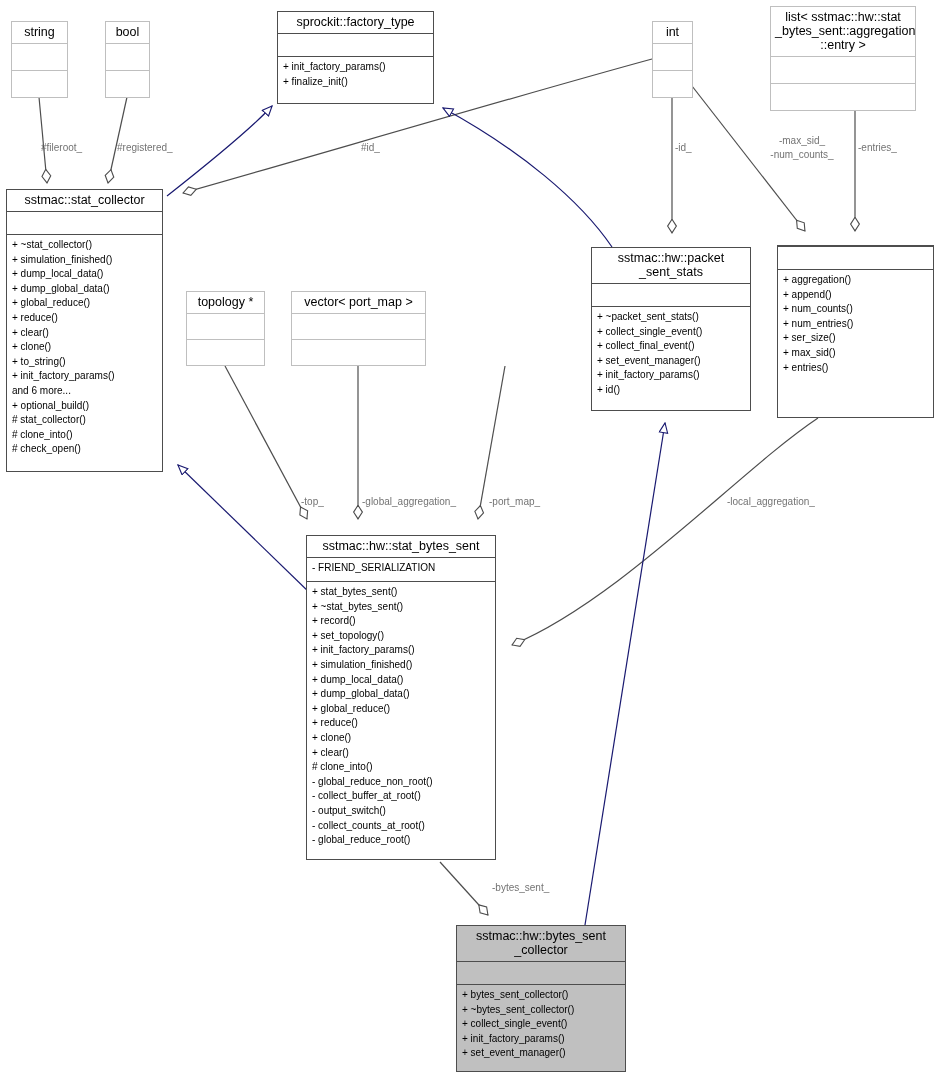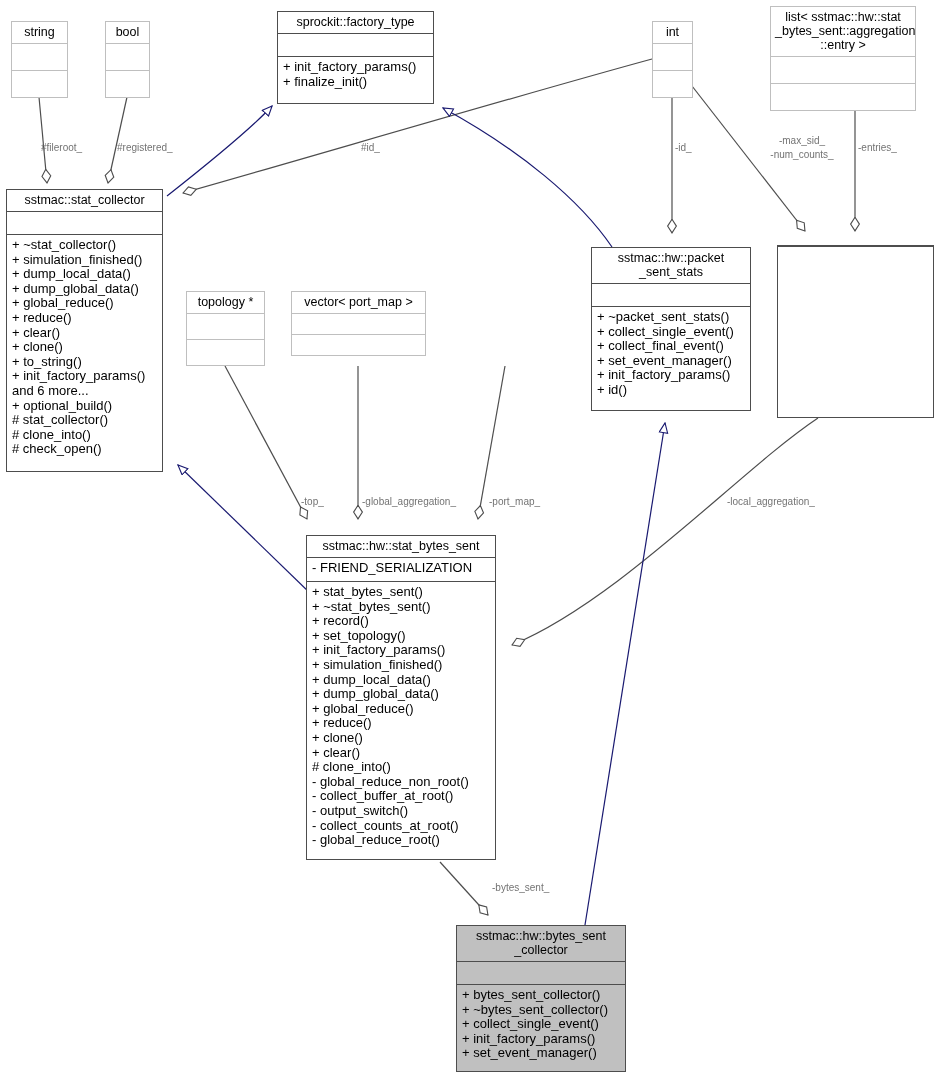--- a/index.html
+++ b/index.html
@@ -56,21 +56,21 @@
   }
   .sec-title {
     text-align: center;
     font-size: 12.5px;
     color: #000000;
     line-height: 14px;
     padding: 3px 4px 4px 4px;
     white-space: pre-line;
   }
   .sec {
-    font-size: 13px;
+    font-size: 10px;
     color: #000000;
     line-height: 14.6px;
     padding: 3px 5px 4px 5px;
   }
   .sec.empty {
     min-height: 16px;
     padding: 0;
   }
   .sec.fields {
     min-height: 16px;
@@ -221,21 +221,21 @@
       <div class="row"># check_open()</div>
     </div>
   </div>
 
   <div class="node light" style="left:186px; top:291px; width:79px; height:75px;">
     <div class="sec-title">topology *</div>
     <div class="sec empty" style="flex:1"></div>
     <div class="sec empty" style="flex:1"></div>
   </div>
 
-  <div class="node light" style="left:291px; top:291px; width:135px; height:65px;">
+  <div class="node light" style="left:291px; top:291px; width:135px; height:75px;">
     <div class="sec-title">vector&lt; port_map &gt;</div>
     <div class="sec empty" style="flex:1"></div>
     <div class="sec empty" style="flex:1"></div>
   </div>
 
 
   <div class="node strong" style="left:591px; top:247px; width:160px; height:164px;">
     <div class="sec-title">sstmac::hw::packet
 _sent_stats</div>
     <div class="sec empty" style="height:22px"></div>
@@ -244,20 +244,29 @@
       <div class="row">+ collect_single_event()</div>
       <div class="row">+ collect_final_event()</div>
       <div class="row">+ set_event_manager()</div>
       <div class="row">+ init_factory_params()</div>
       <div class="row">+ id()</div>
     </div>
   </div>
 
   <div class="node strong" style="left:777px; top:245px; width:157px; height:173px;">
     <div class="sec empty" style="height:22px"></div>
+    <div class="sec">
+      <div class="row">+ aggregation()</div>
+      <div class="row">+ append()</div>
+      <div class="row">+ num_counts()</div>
+      <div class="row">+ num_entries()</div>
+      <div class="row">+ ser_size()</div>
+      <div class="row">+ max_sid()</div>
+      <div class="row">+ entries()</div>
+    </div>
   </div>
 
   <div class="node strong" style="left:306px; top:535px; width:190px; height:325px;">
     <div class="sec-title">sstmac::hw::stat_bytes_sent</div>
     <div class="sec fields">
       <div class="row">- FRIEND_SERIALIZATION</div>
     </div>
     <div class="sec">
       <div class="row">+ stat_bytes_sent()</div>
       <div class="row">+ ~stat_bytes_sent()</div>

